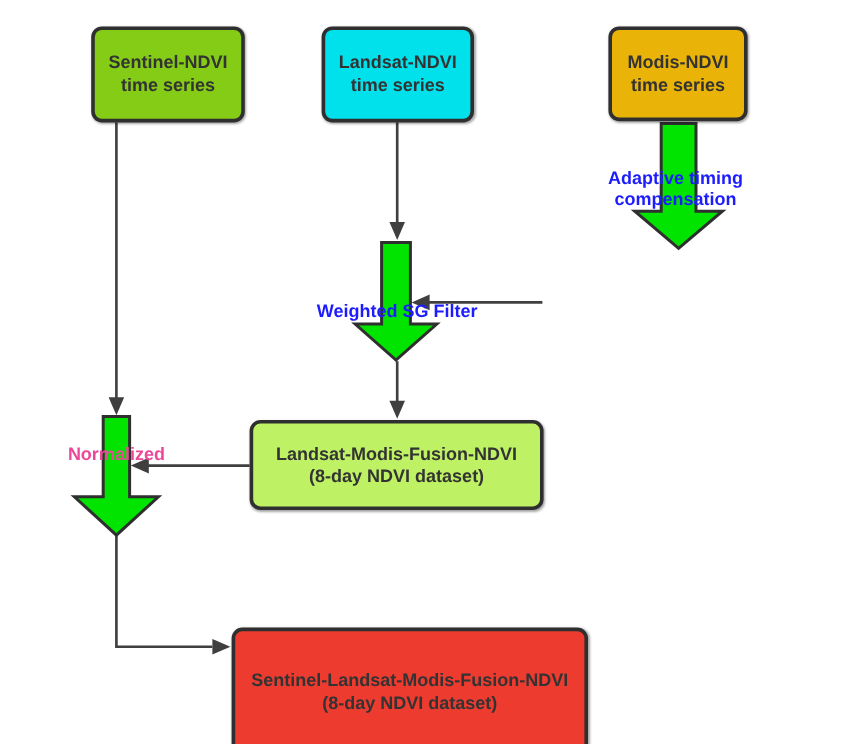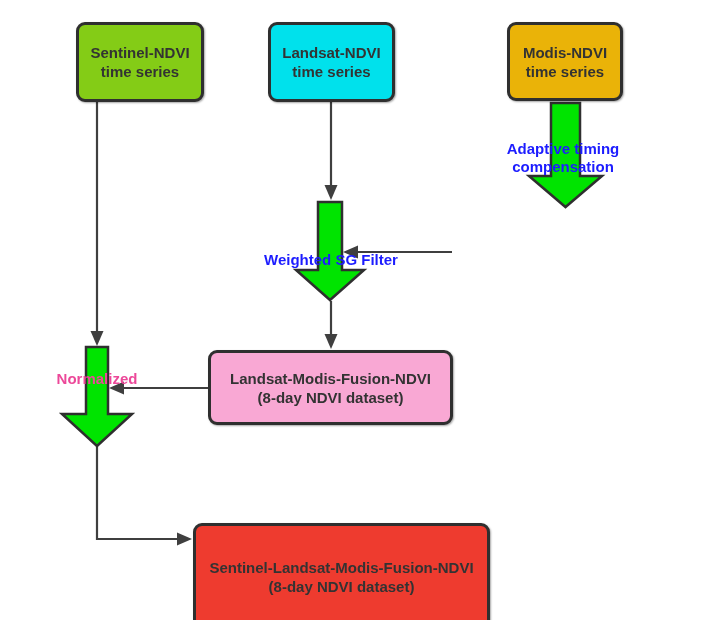--- a/index.html
+++ b/index.html
@@ -75,21 +75,21 @@
     <span>Landsat-NDVI</span>
     <span>time series</span>
   </div>
 
   <div class="node" style="left: 507px; top: 22px; width: 116px; height: 79px; background: #eab308;">
     <span>Modis-NDVI</span>
     <span>time series</span>
   </div>
 
 
-  <div class="node" style="left: 208px; top: 350px; width: 245px; height: 75px; background: #f9a8d4;">
+  <div class="node" style="left: 208px; top: 350px; width: 245px; height: 75px; background: #bef264;">
     <span>Landsat-Modis-Fusion-NDVI</span>
     <span>(8-day NDVI dataset)</span>
   </div>
 
   <div class="node" style="left: 193px; top: 523px; width: 297px; height: 107px; background: rgb(238, 59, 47);">
     <span>Sentinel-Landsat-Modis-Fusion-NDVI</span>
     <span>(8-day NDVI dataset)</span>
   </div>
 
   <div class="flow-label" style="left: 493px; top: 140px; width: 140px; color: rgb(28, 28, 255);">

